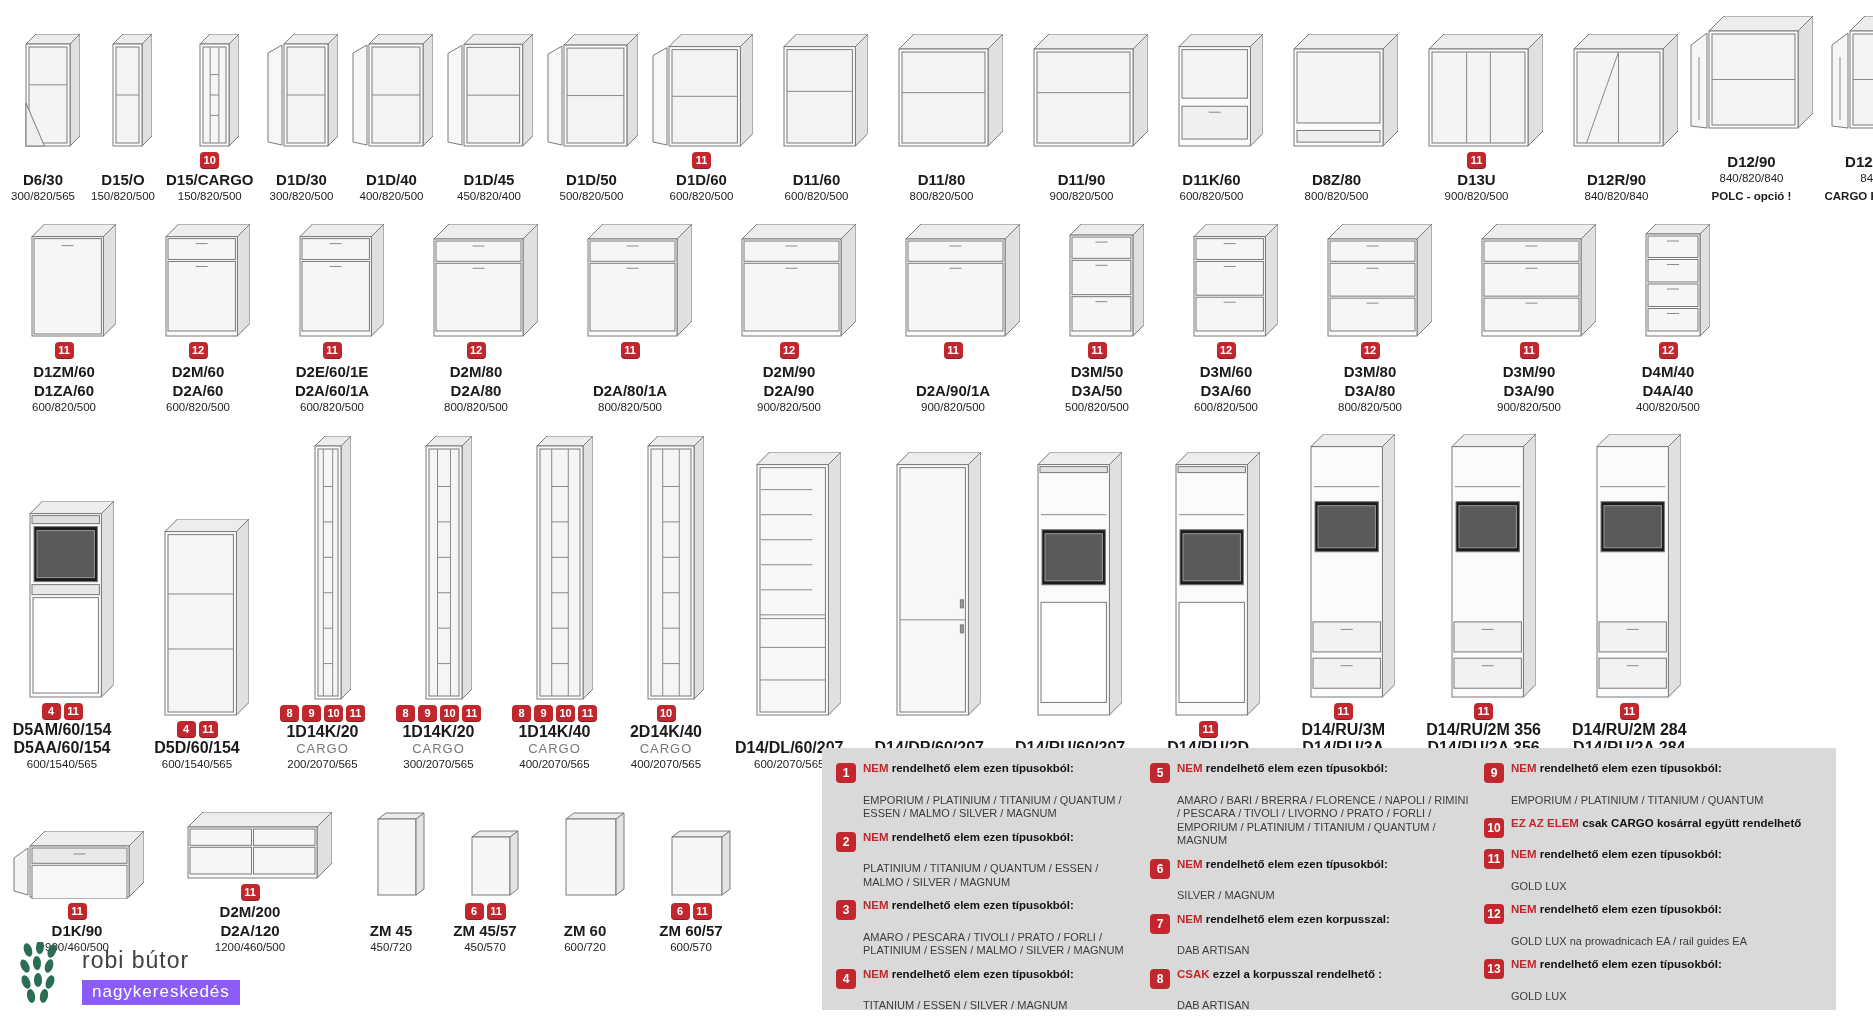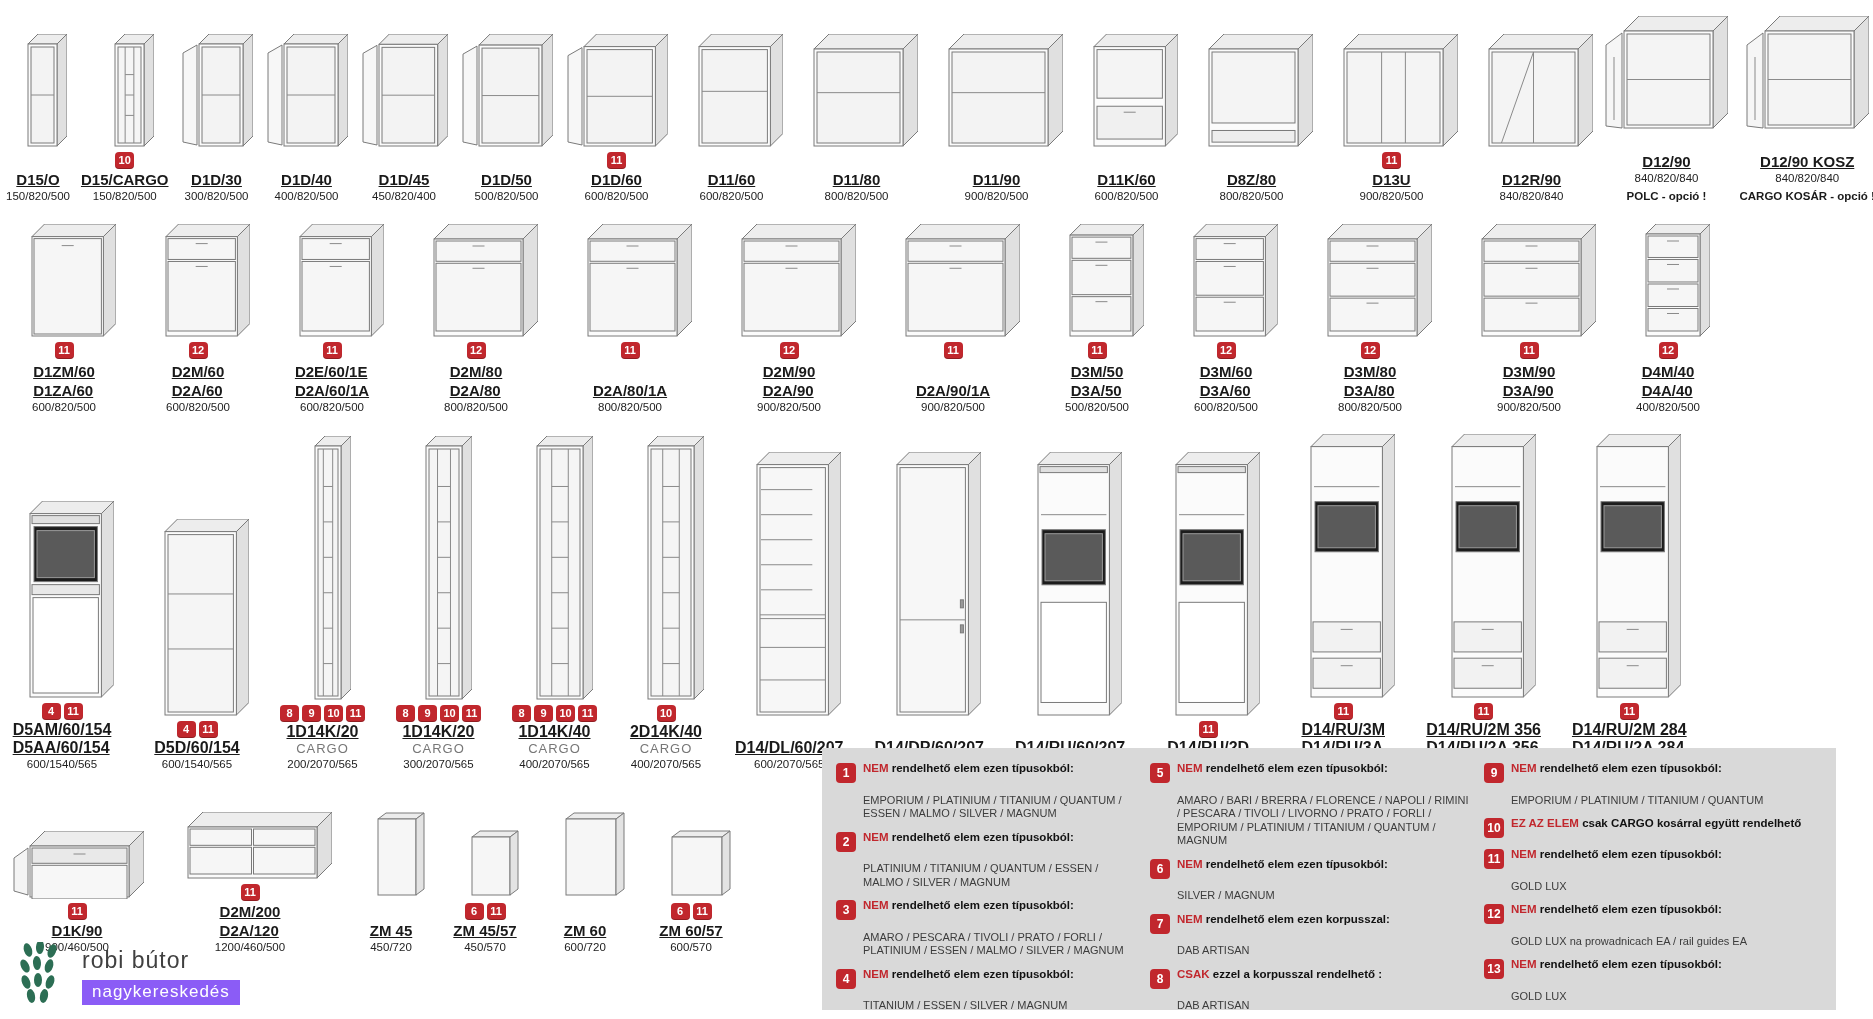--- a/index.html
+++ b/index.html
@@ -14,21 +14,21 @@
   .cell{display:flex;flex-direction:column;align-items:center;}
   .draw{display:flex;align-items:flex-end;justify-content:center;}
   .r1 .draw{height:122px;}
   .r2 .draw{height:118px;}
   .r3 .draw{height:266px;}
   .r4 .draw{height:92px;}
   .badges{display:flex;gap:3px;justify-content:center;align-items:center;min-height:20px;margin-top:2px;}
   .badge{background:#c1272d;color:#fff;font-weight:700;font-size:11px;line-height:17px;
          min-width:17px;height:17px;border-radius:4px;text-align:center;padding:0 1px;
          box-shadow:inset 0 -1px 0 rgba(0,0,0,.25);}
-  .lblblock{display:flex;flex-direction:column;align-items:flex-start;text-decoration:underline;}
+  .lblblock{display:flex;flex-direction:column;align-items:center;}
   .r2 .lblblock{min-height:40px;justify-content:flex-end;}
   .lbl{font-weight:700;font-size:15px;line-height:19px;white-space:nowrap;}
   .r3 .lbl{font-size:16px;line-height:18px;}
   .dims{font-size:11.5px;line-height:15px;color:#222;white-space:nowrap;}
   .cargo-note{font-size:13px;color:#777;letter-spacing:1px;line-height:16px;}
   .opt-note{font-size:11.5px;font-weight:700;line-height:16px;white-space:nowrap;margin-top:2px;}
   
   .legend{position:absolute;left:822px;top:748px;width:1014px;height:262px;
           background:#d9d9d9;display:flex;gap:14px;padding:14px 10px 10px 14px;box-sizing:border-box;}
   .lcol{display:flex;flex-direction:column;gap:10px;}
@@ -47,20 +47,37 @@
   .logo-sub-box{background:#8b5cf6;color:#fff;font-size:17px;letter-spacing:1px;
                 padding:2px 10px 3px 10px;margin-top:2px;display:inline-block;}
 </style>
 </head>
 <body>
 
 <div class="rows">
   <div class="cabrow row1">
       <div class="cell r1">
         <div class="draw">
+          <svg width="74" height="114" viewBox="-20 0 74 114" xmlns="http://www.w3.org/2000/svg">
+            <polygon points="0,10 10,0 54,0 44,10" fill="#ededed" stroke="#7a7a7a" stroke-width="1"></polygon>
+            <polygon points="44,10 54,0 54,102 44,112" fill="#e0e0e0" stroke="#7a7a7a" stroke-width="1"></polygon>
+            <rect x="0" y="10" width="44" height="102" fill="#fbfbfb" stroke="#7a7a7a" stroke-width="1"></rect>
+            <rect x="3" y="13" width="38" height="96" fill="#f4f4f4" stroke="#7a7a7a" stroke-width="1"></rect>
+            <line x1="3" y1="50.800000000000004" x2="41" y2="50.800000000000004" stroke="#8a8a8a" stroke-width="1"></line>
+            <polygon points="0,69.16 18.48,112 0,112" fill="#efefef" stroke="#7a7a7a" stroke-width="1"></polygon>
+          </svg>
+        </div>
+        <div class="badges"></div>
+        <div class="lblblock">
+          <div class="lbl">D6/30</div>
+        </div>
+        <div class="dims">300/820/565</div>
+      </div>
+      <div class="cell r1">
+        <div class="draw">
           <svg width="59" height="114" viewBox="-20 0 59 114" xmlns="http://www.w3.org/2000/svg">
             <polygon points="0,10 10,0 39,0 29,10" fill="#ededed" stroke="#7a7a7a" stroke-width="1"></polygon>
             <polygon points="29,10 39,0 39,102 29,112" fill="#e0e0e0" stroke="#7a7a7a" stroke-width="1"></polygon>
             <rect x="0" y="10" width="29" height="102" fill="#fbfbfb" stroke="#7a7a7a" stroke-width="1"></rect>
             <rect x="3" y="13" width="23" height="96" fill="#f3f3f3" stroke="#7a7a7a" stroke-width="1"></rect>
             <line x1="3" y1="61" x2="26" y2="61" stroke="#8a8a8a" stroke-width="1"></line>
           </svg>
         </div>
         <div class="badges"></div>
         <div class="lblblock">

